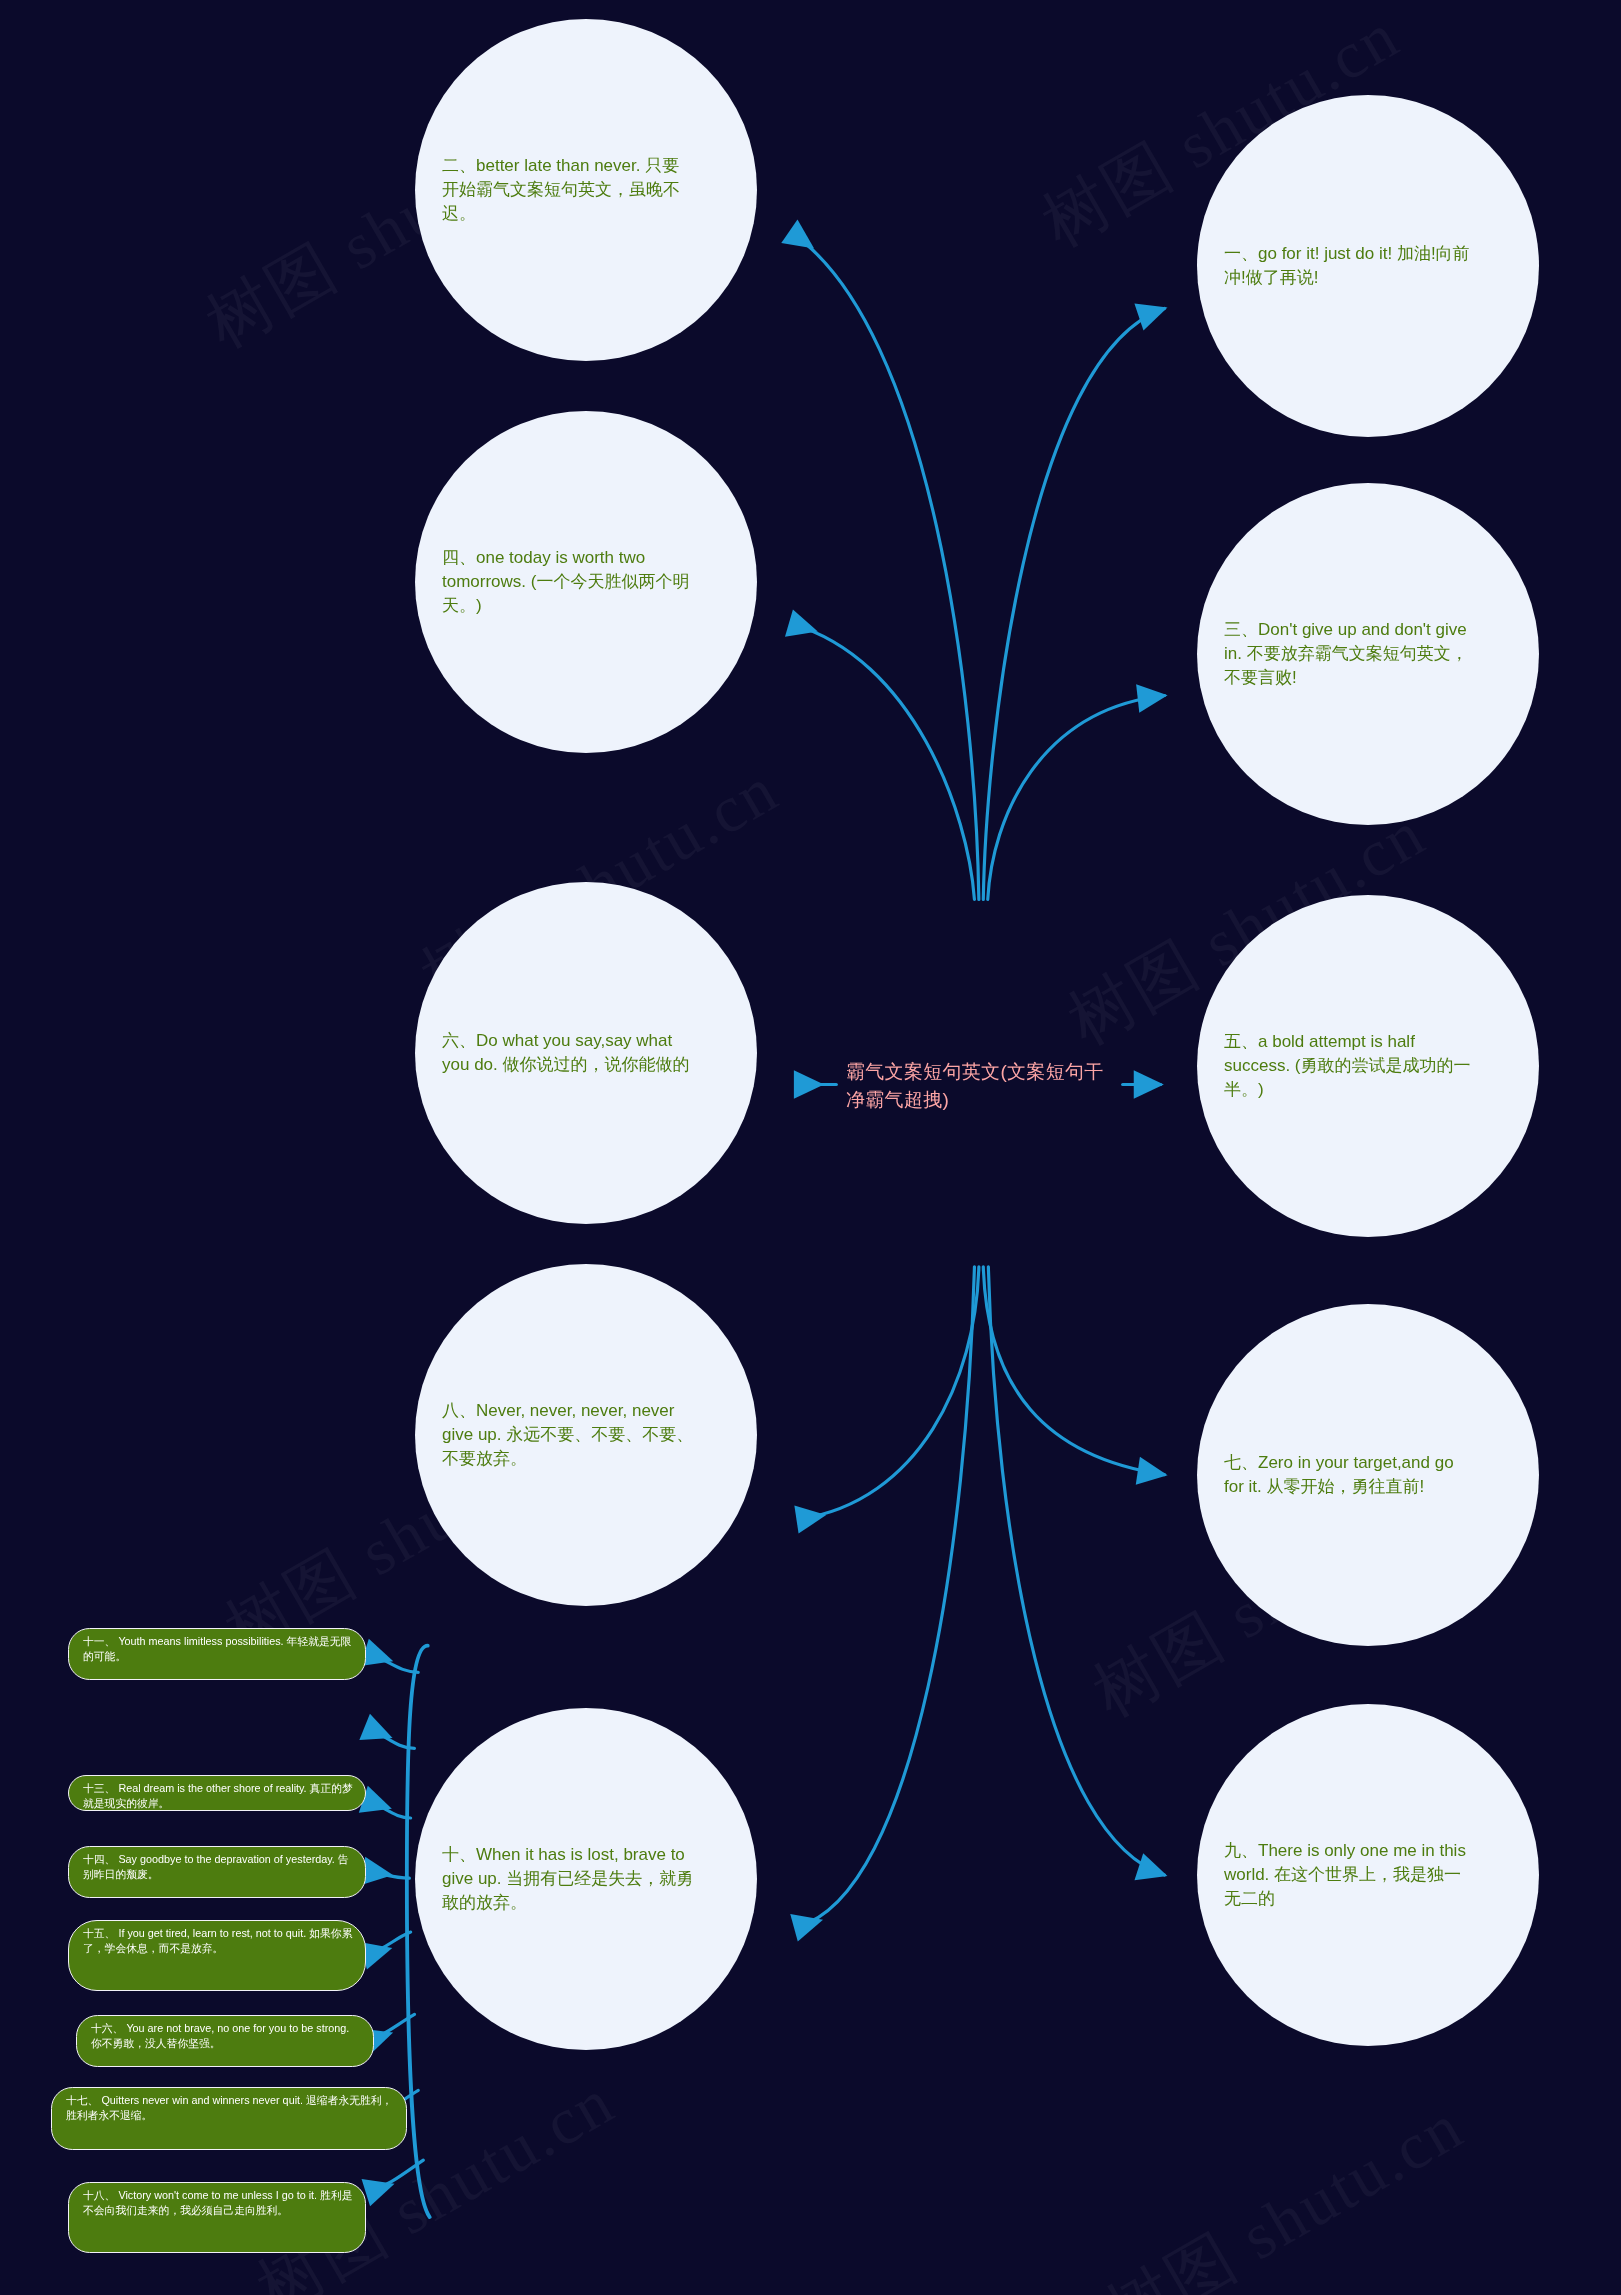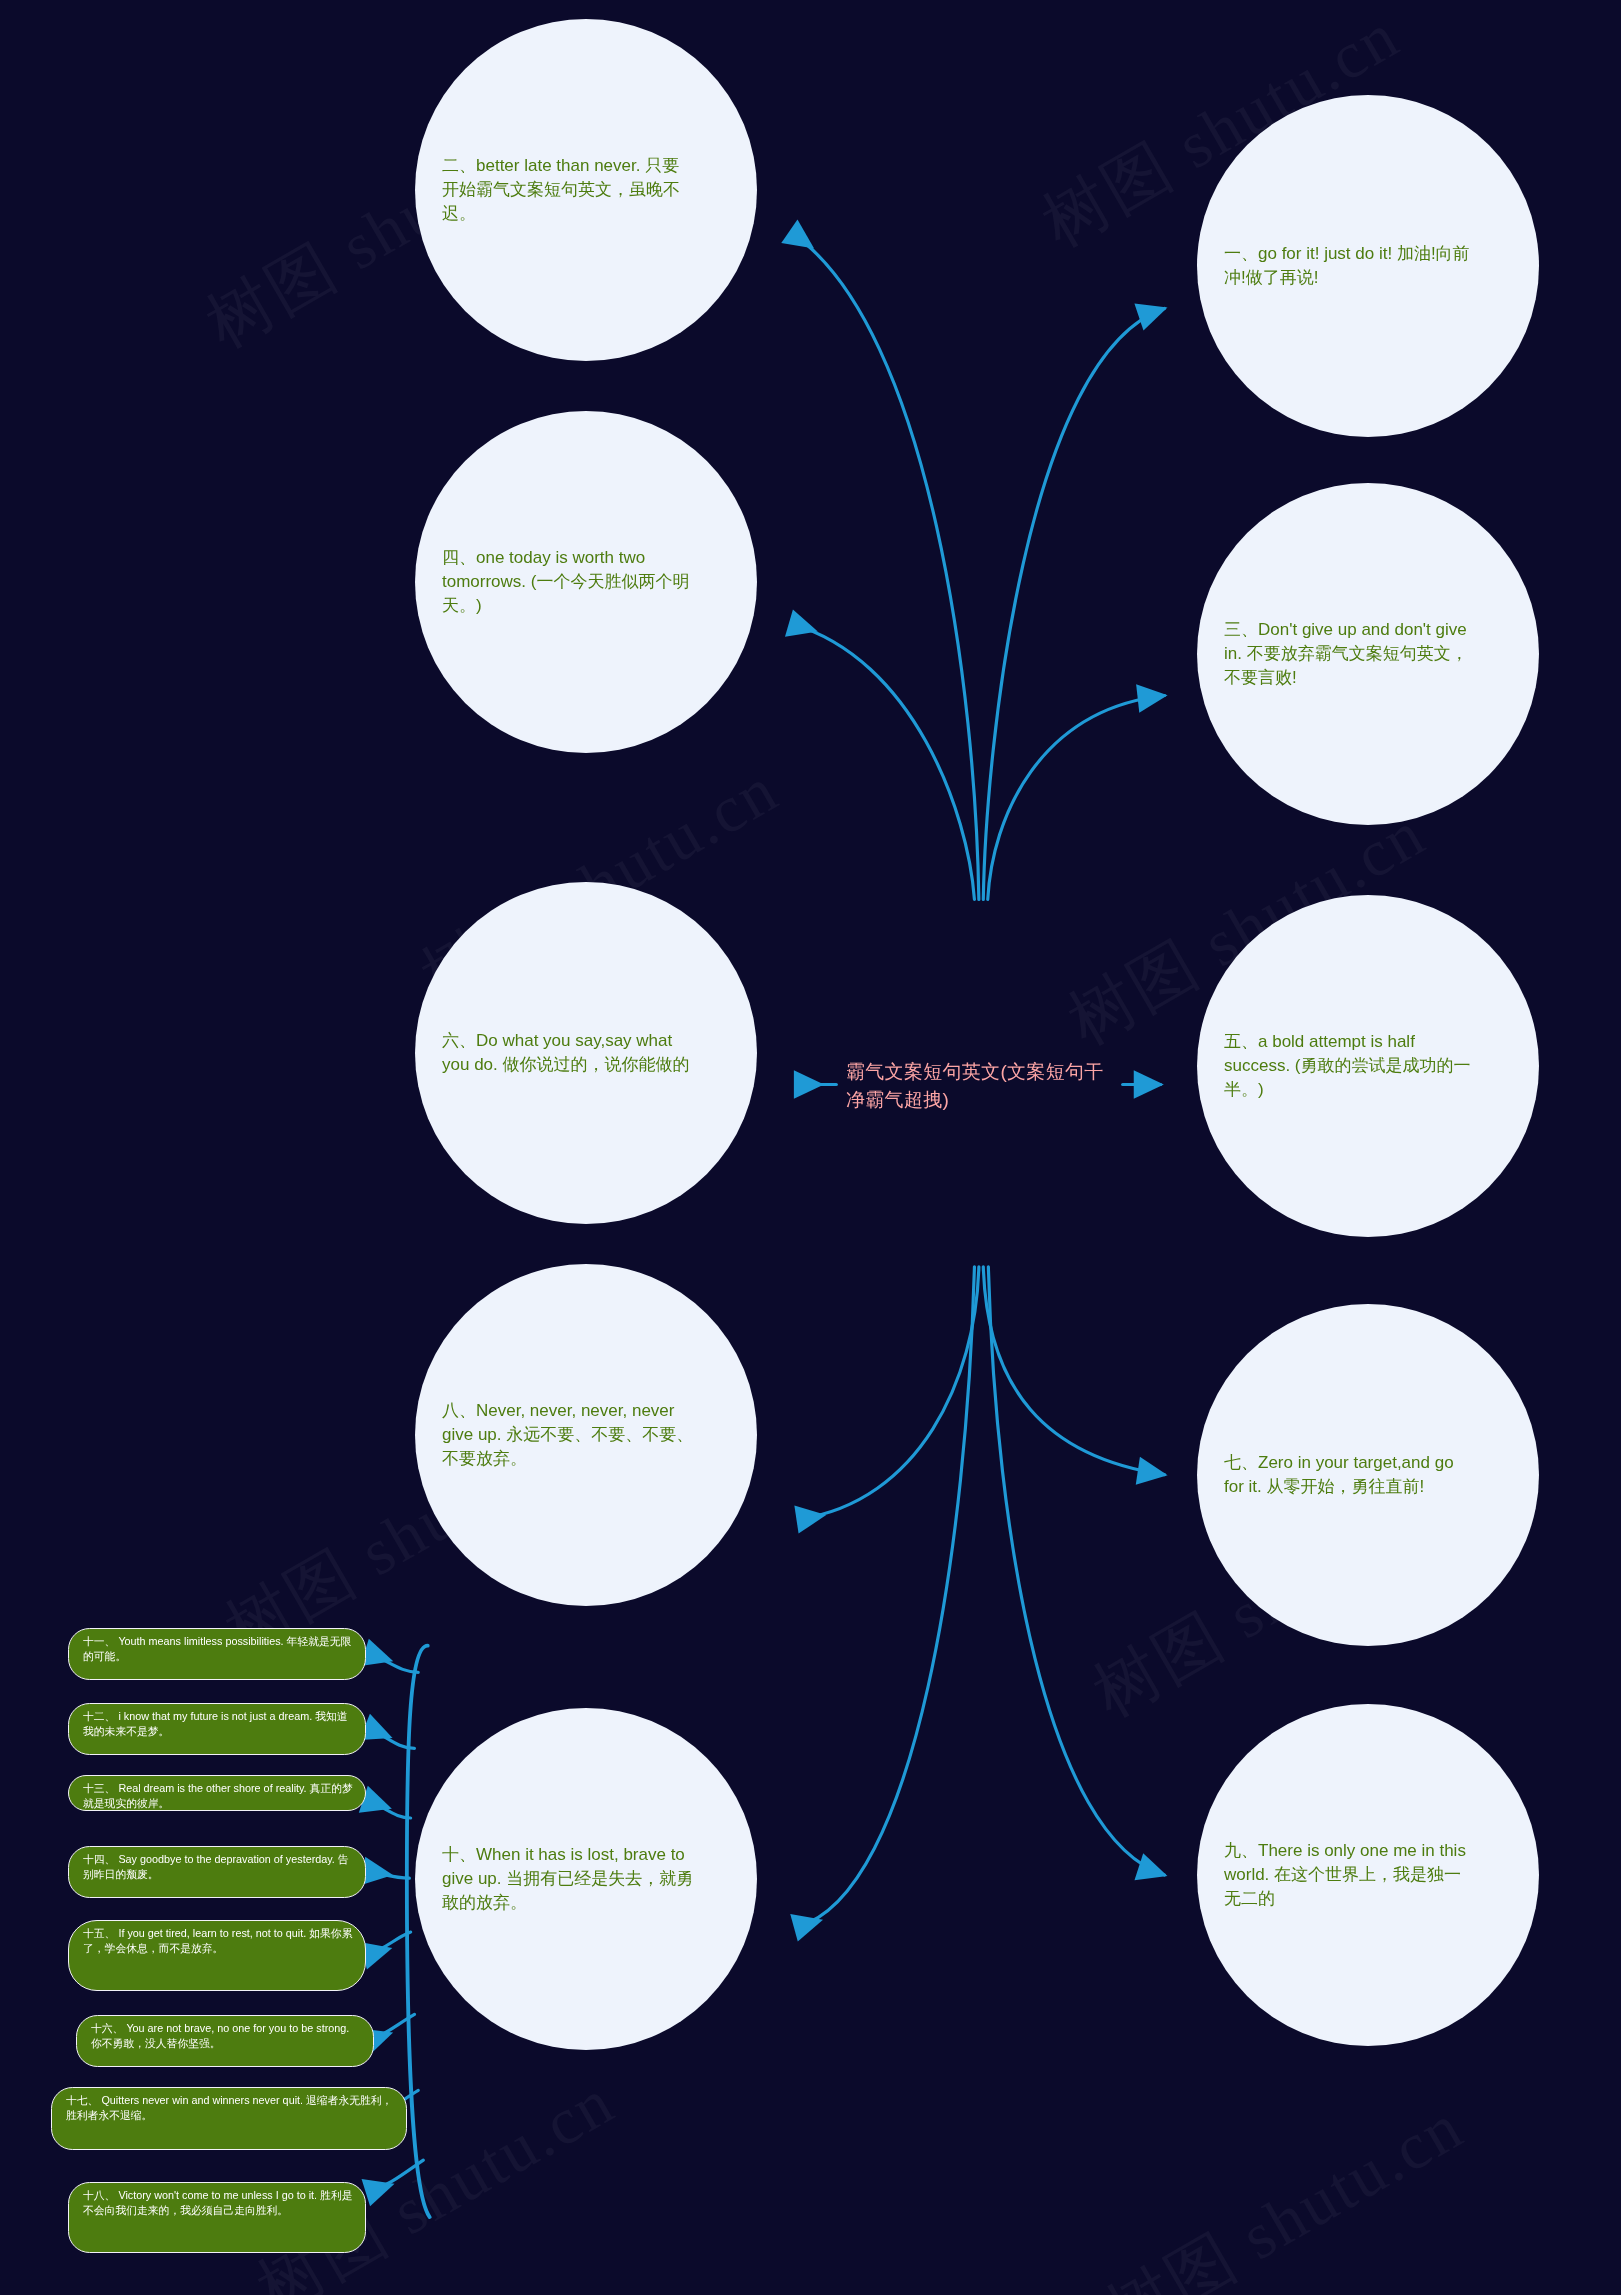--- a/index.html
+++ b/index.html
@@ -180,23 +180,20 @@
   </div>
 
   <div class="circle-node" style="left:1197px; top:1704px; width:342px; height:342px;">
     <div class="ctext">九、There is only one me in this world. 在这个世界上，我是独一无二的</div>
   </div>
 
   <div class="pill-node" style="left:68px; top:1628px; width:298px; height:52px;">
     <div class="ptext">十一、 Youth means limitless possibilities. 年轻就是无限的可能。</div>
   </div>
 
-  <div class="pill-node" style="left:68px; top:1703px; width:298px; height:52px;">
-    <div class="ptext">十二、 i know that my future is not just a dream. 我知道我的未来不是梦。</div>
-  </div>
 
   <div class="pill-node" style="left:68px; top:1775px; width:298px; height:36px;">
     <div class="ptext">十三、 Real dream is the other shore of reality. 真正的梦就是现实的彼岸。</div>
   </div>
 
   <div class="pill-node" style="left:68px; top:1846px; width:298px; height:52px;">
     <div class="ptext">十四、 Say goodbye to the depravation of yesterday. 告别昨日的颓废。</div>
   </div>
 
   <div class="pill-node" style="left:68px; top:1920px; width:298px; height:71px;border-radius:29px;">

